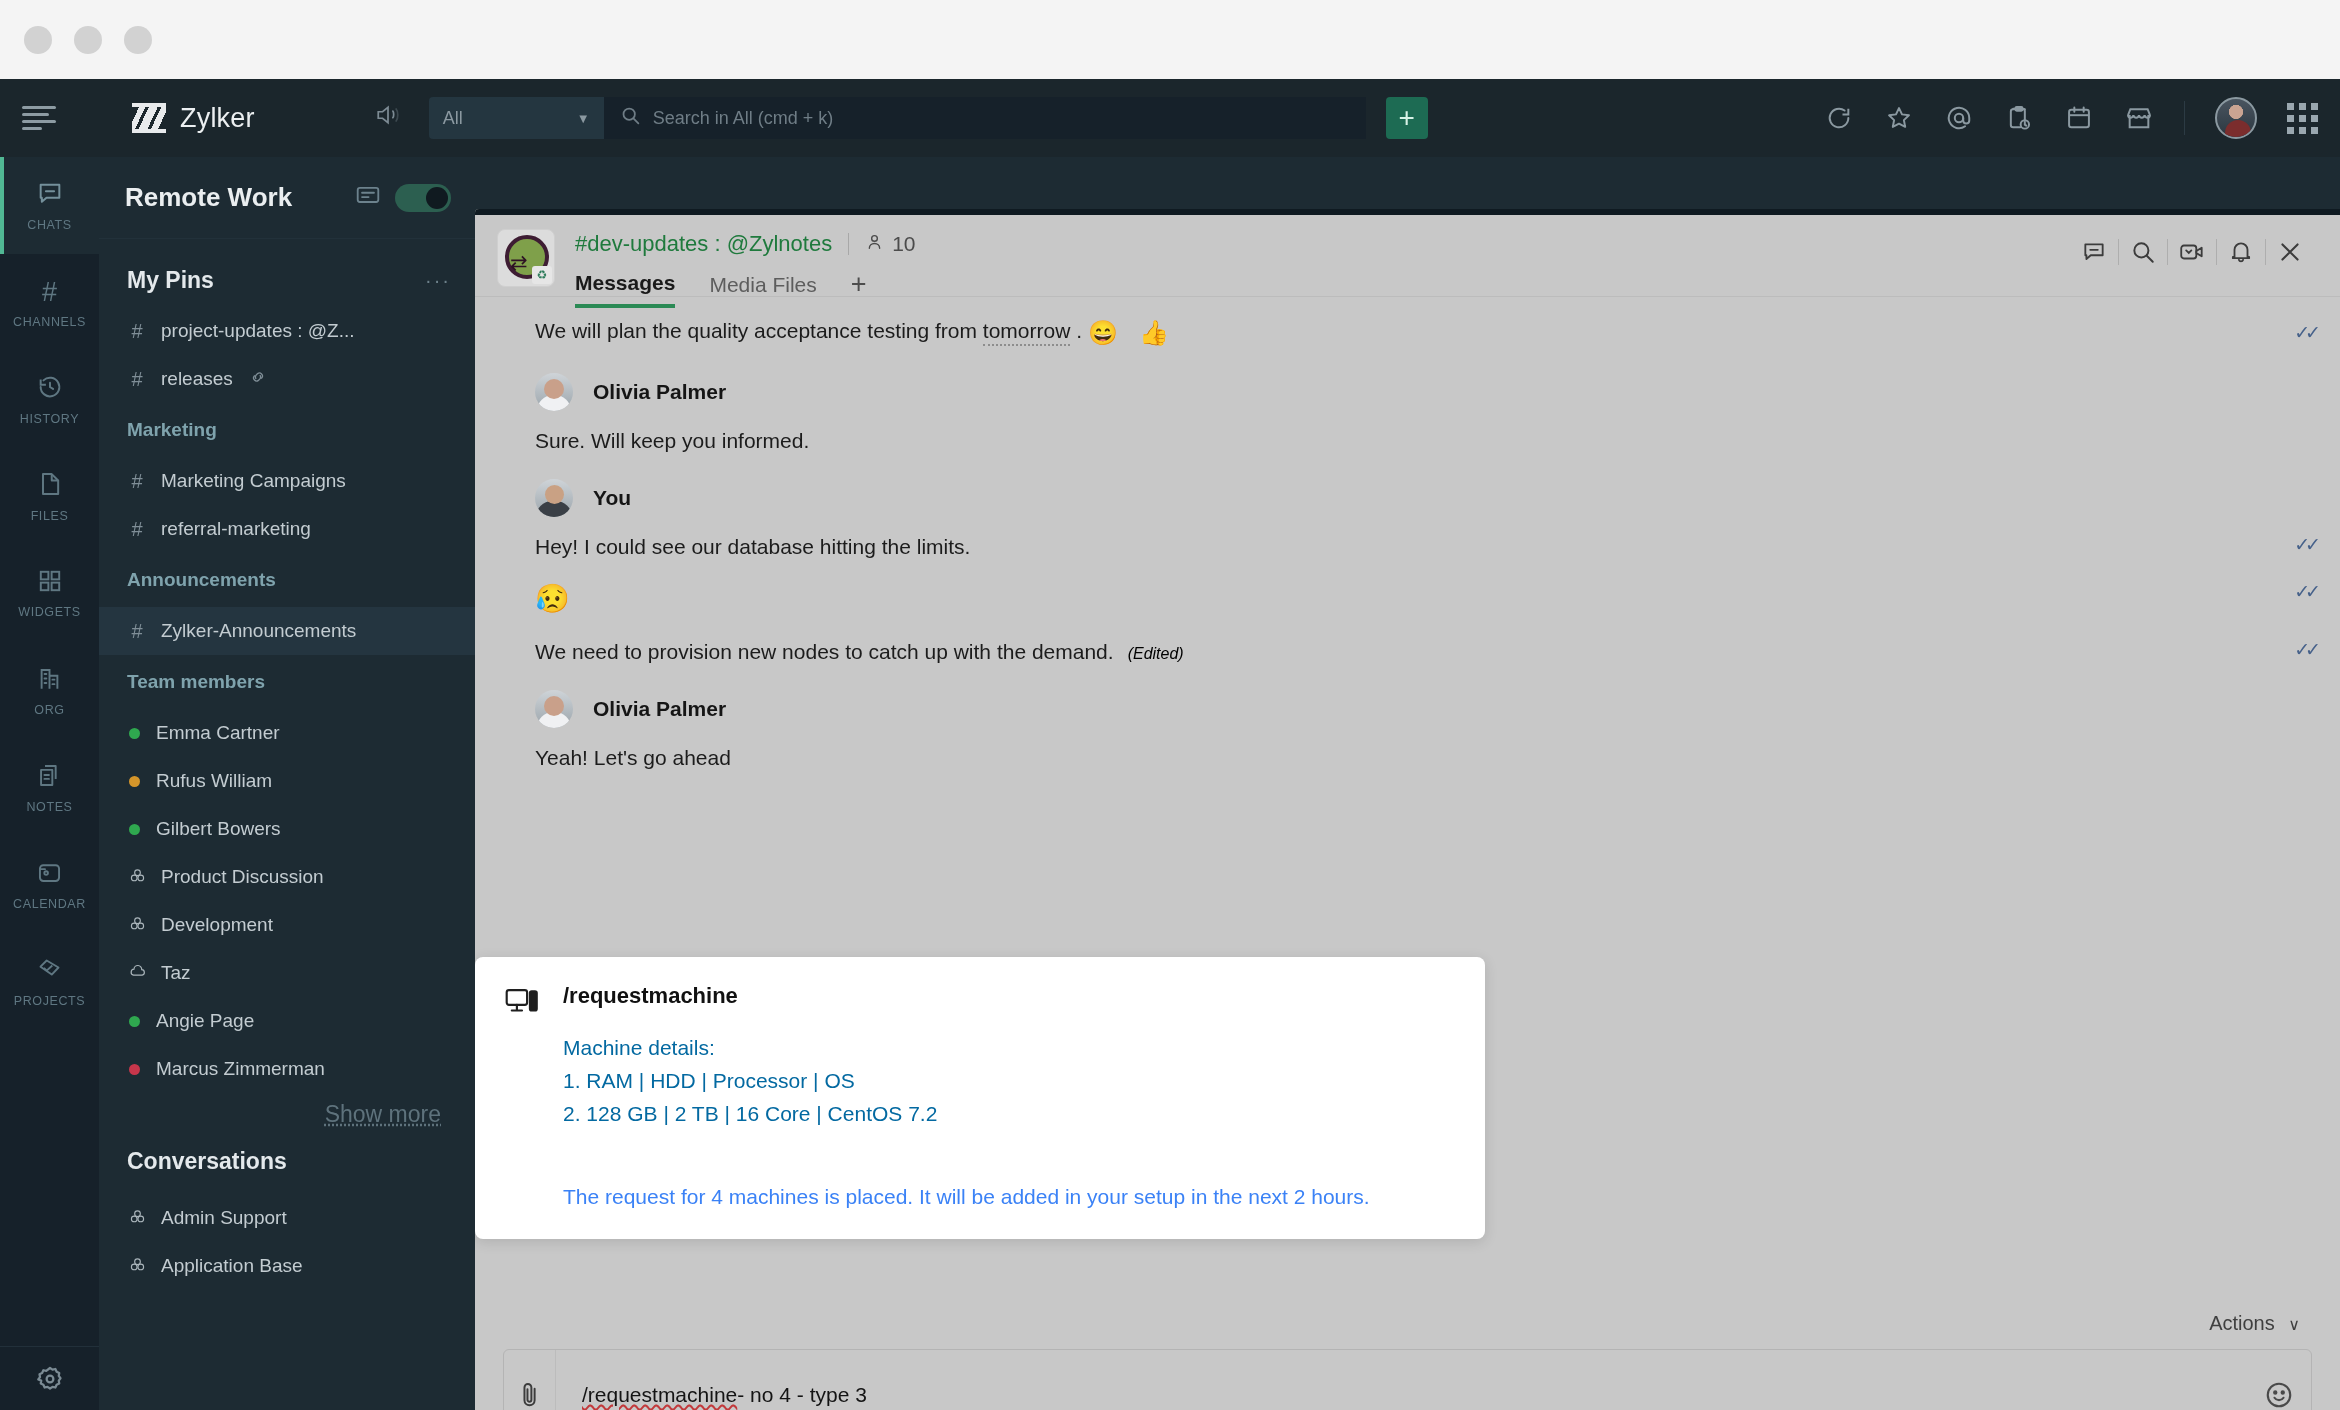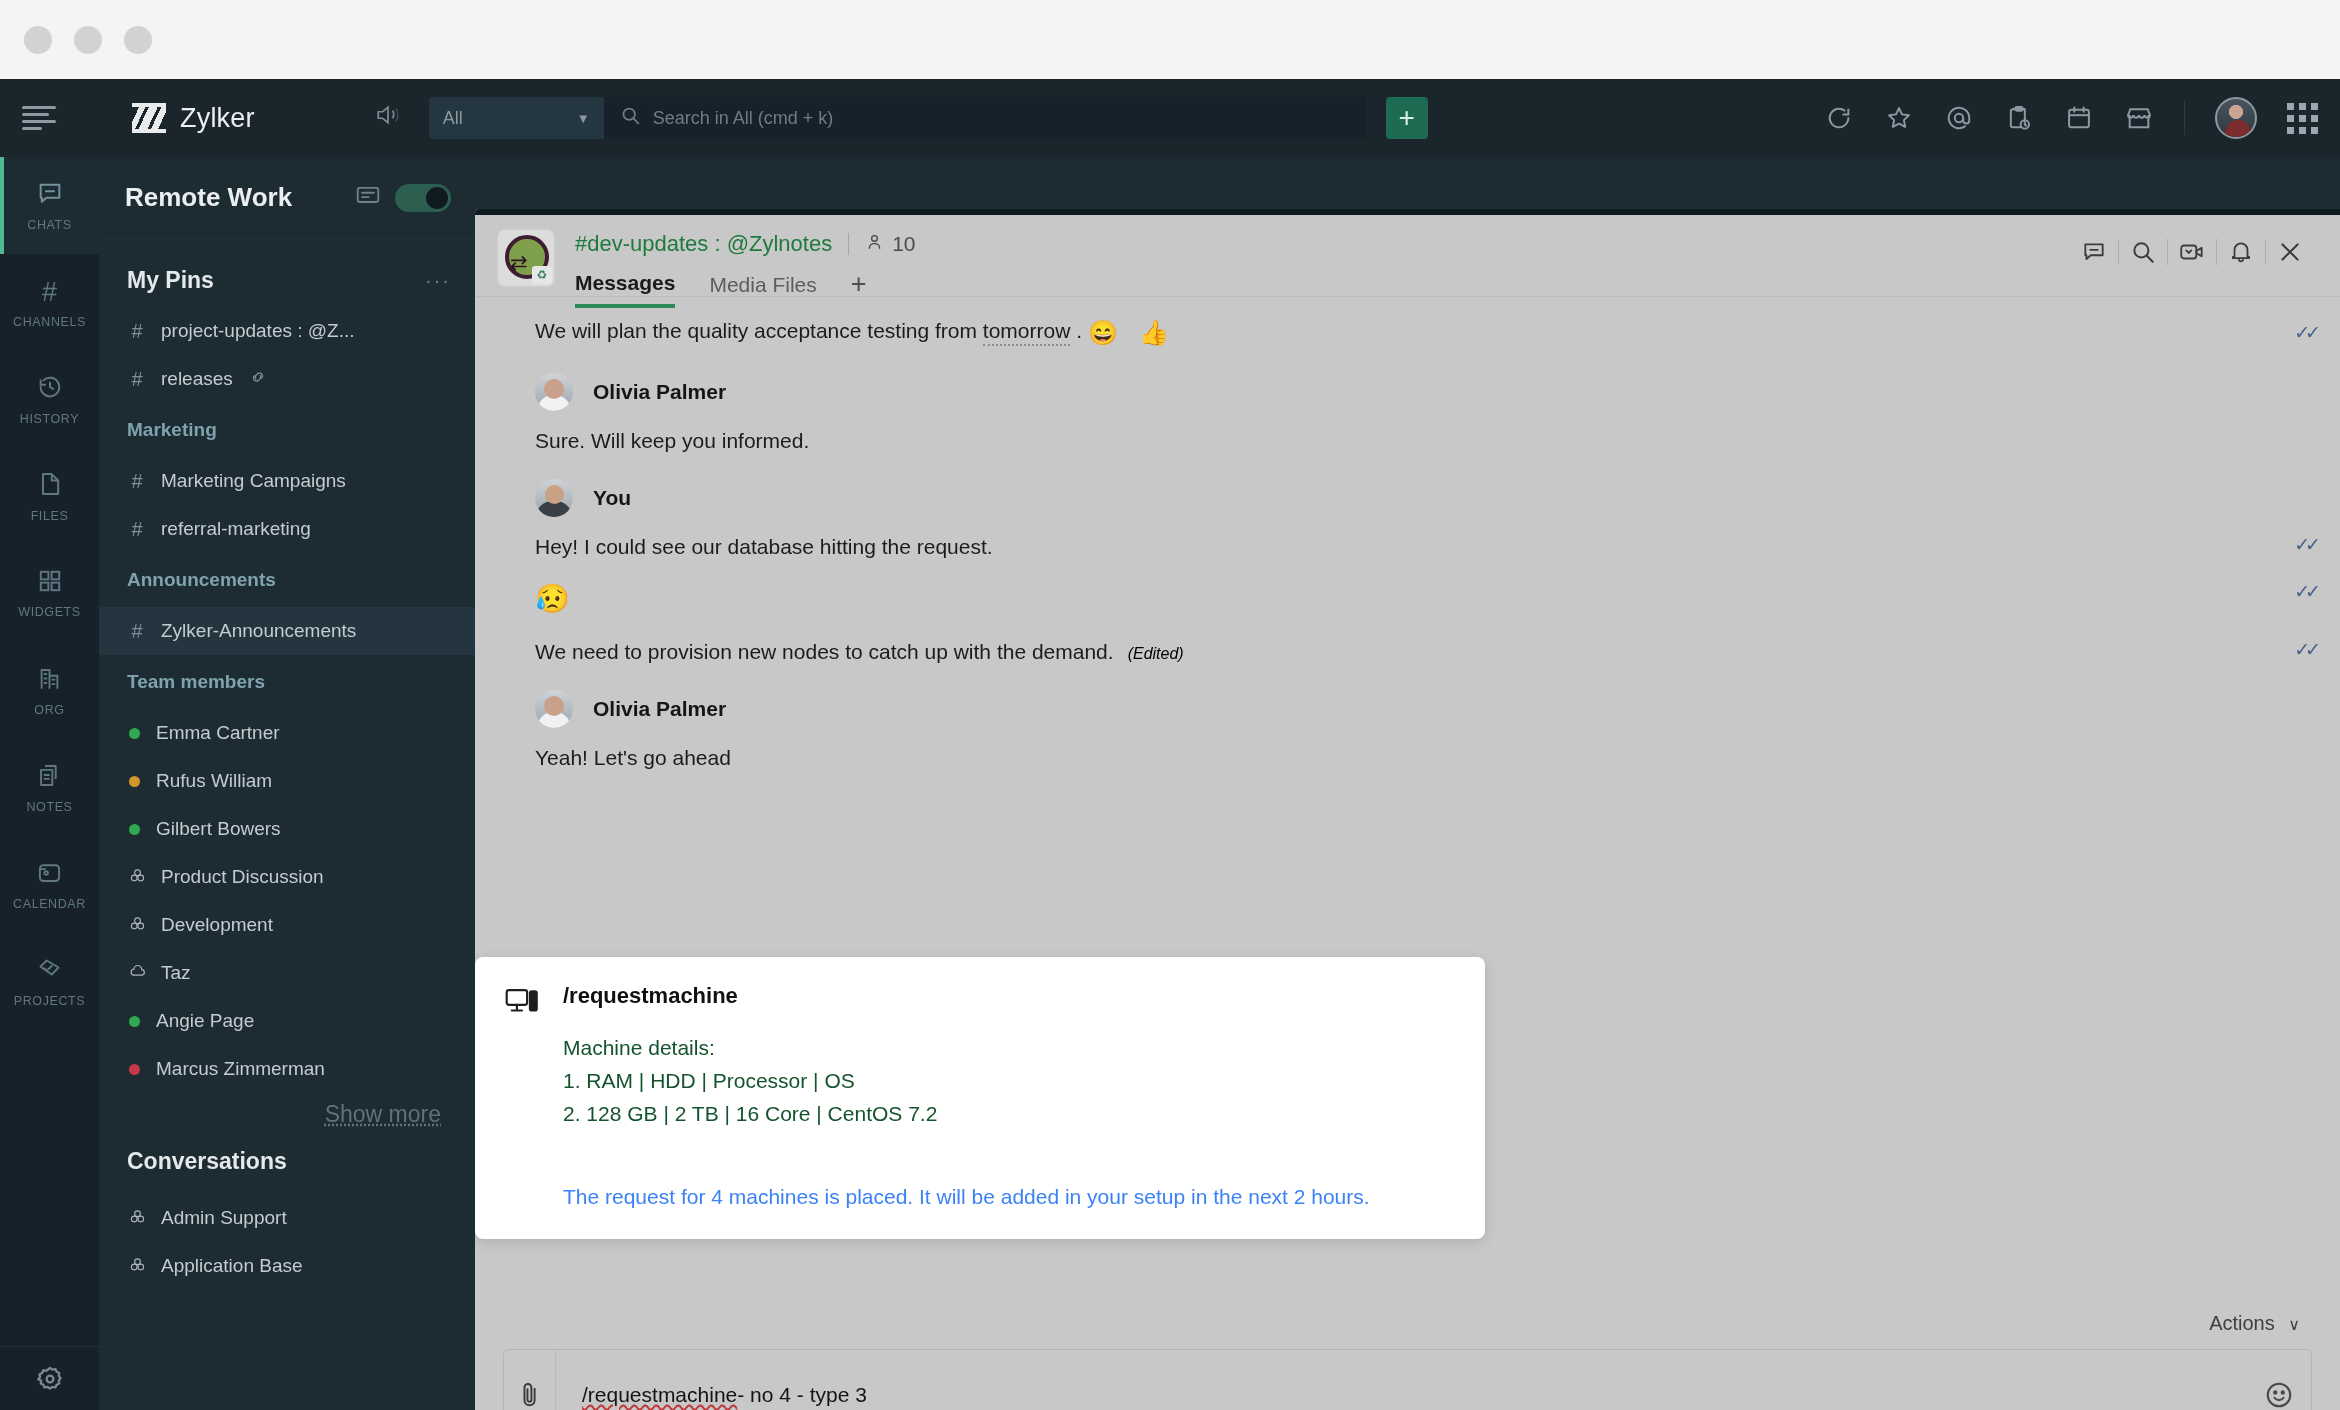--- a/index.html
+++ b/index.html
@@ -194,21 +194,21 @@
   .ticks { position:absolute; right:24px; color:#46618a; font-size:19px; letter-spacing:-5px; }
 
   
   .slashcard {
     position:absolute; left:0px; top:660px; width:1010px; background:#ffffff;
     border-radius:8px; padding:26px 30px 30px 30px; box-shadow:0 3px 14px rgba(0,0,0,.12);
     display:flex; gap:22px;
   }
   .slash-mon { width:36px; flex:none; padding-top:4px; color:#1f1f1f; }
   .slash-title { font-weight:bold; font-size:22px; color:#111; }
-  .slash-body { font-size:21px; color:#14532d; line-height:1.58; margin-top:22px; }
+  .slash-body { font-size:21px; color:#0369a1; line-height:1.58; margin-top:22px; }
   .slash-foot { font-size:21px; color:#3b82f6; margin-top:54px; }
 
   
   .actions-row { text-align:right; padding:0 40px 0 0; color:#3f3f3f; font-size:20px; }
   .composer-wrap { padding:14px 28px 0 28px; }
   .composer {
     height:92px; border:1px solid #b4b4b4; border-radius:6px; display:flex; align-items:stretch;
   }
   .clip { width:52px; display:flex; align-items:center; justify-content:center; color:#3c3c3c;
           border-right:1px solid #bcbcbc; font-size:25px; }
@@ -645,21 +645,21 @@
         </div>
 
         <div class="msg">
           <div class="author-row">
             <span class="av m"></span>
             <span class="author">You</span>
           </div>
         </div>
 
         <div class="msg">
-          <div class="msg-text">Hey! I could see our database hitting the request.</div>
+          <div class="msg-text">Hey! I could see our database hitting the limits.</div>
           <span class="ticks" style="top:10px">✓✓</span>
         </div>
 
         <div class="msg">
           <div class="msg-text" style="font-size:28px">😥</div>
           <span class="ticks" style="top:10px">✓✓</span>
         </div>
 
         <div class="msg">
           <div class="msg-text">

